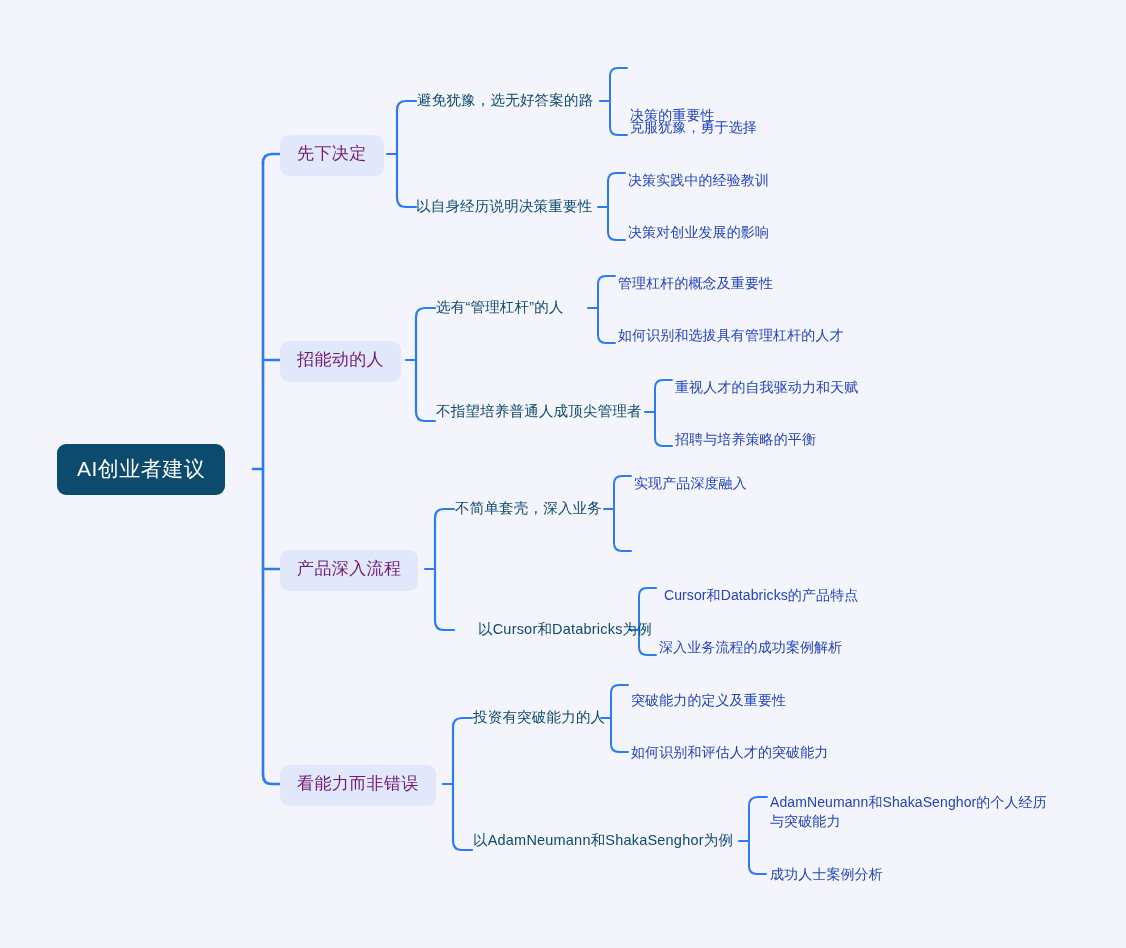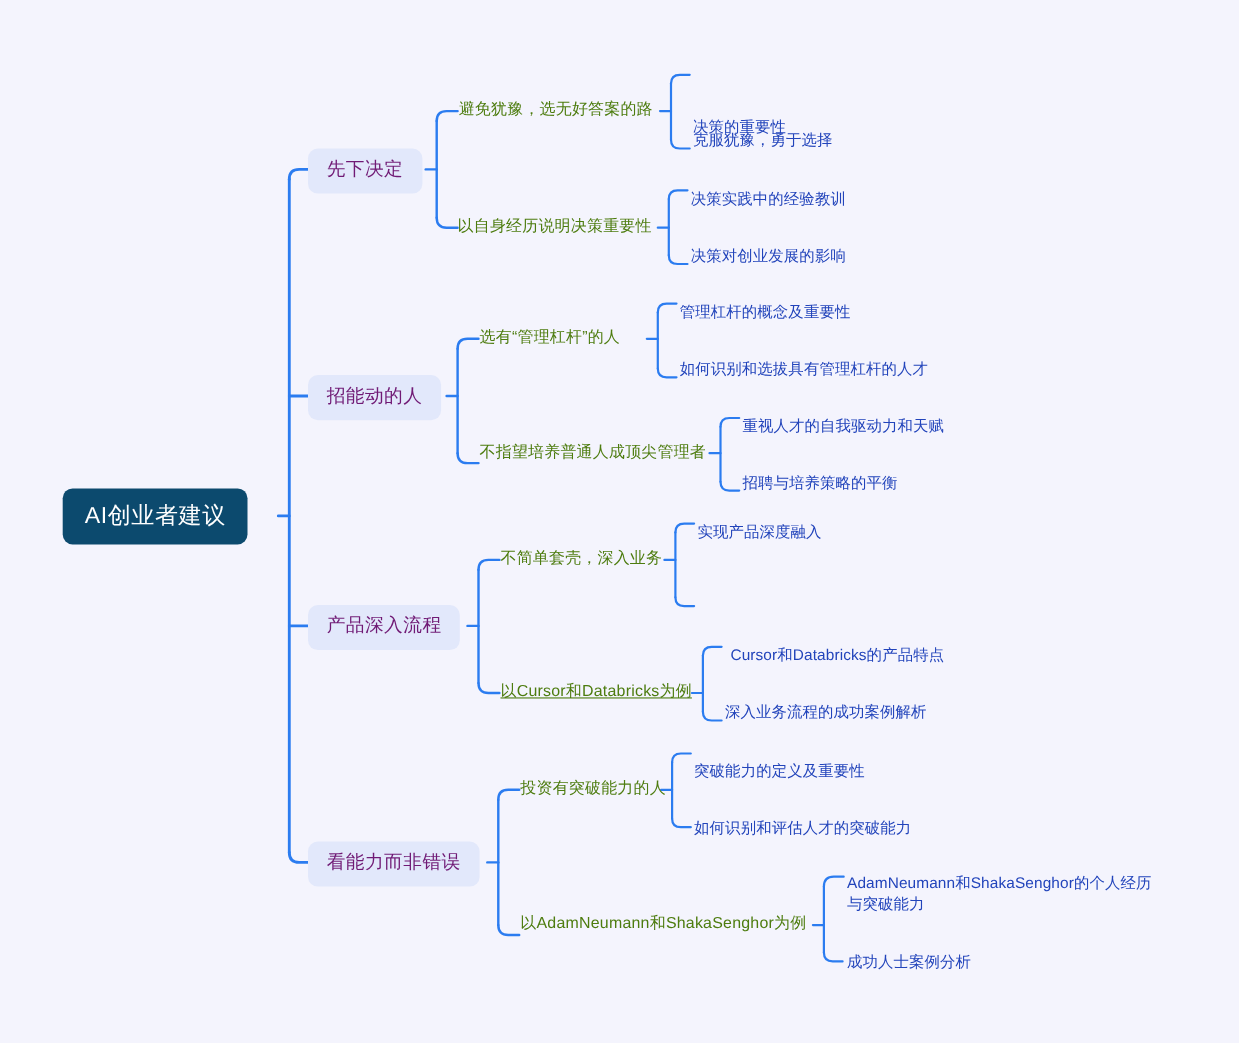--- a/index.html
+++ b/index.html
@@ -49,21 +49,21 @@
     background: #e2e8fb;
     color: #701a75;
     font-size: 17px;
     border-radius: 9px;
     padding: 10px 17px 12px 17px;
     letter-spacing: 0.4px;
     line-height: 1.1;
   }
   
   .n3 {
-    color: #4d7c0f;
+    color: #0c4a6e;
     font-size: 14.5px;
     letter-spacing: 0.2px;
     line-height: 1.15;
     padding: 2px 0;
   }
   
   .n4 {
     color: #2244bb;
     font-size: 14px;
     letter-spacing: 0.1px;
@@ -188,21 +188,21 @@
 
   <div class="node n4" style="left:675px; top:429px;">招聘与培养策略的平衡</div>
 
   <div class="node n2" style="left:280px; top:550px;">产品深入流程</div>
 
   <div class="node n3" style="left:455px; top:498px;">不简单套壳，深入业务</div>
 
   <div class="node n4" style="left:634px; top:473px;">实现产品深度融入</div>
 
 
-  <div class="node n3" style="left:455px; top:619px;text-decoration:underline;">以Cursor和Databricks为例</div>
+  <div class="node n3" style="left:478px; top:619px;">以Cursor和Databricks为例</div>
 
   <div class="node n4" style="left:664px; top:585px;">Cursor和Databricks的产品特点</div>
 
   <div class="node n4" style="left:659px; top:637px;">深入业务流程的成功案例解析</div>
 
   <div class="node n2" style="left:280px; top:765px;">看能力而非错误</div>
 
   <div class="node n3" style="left:473px; top:707px;font-family:Liberation Serif, serif;">投资有突破能力的人</div>
 
   <div class="node n4" style="left:631px; top:690px;">突破能力的定义及重要性</div>

